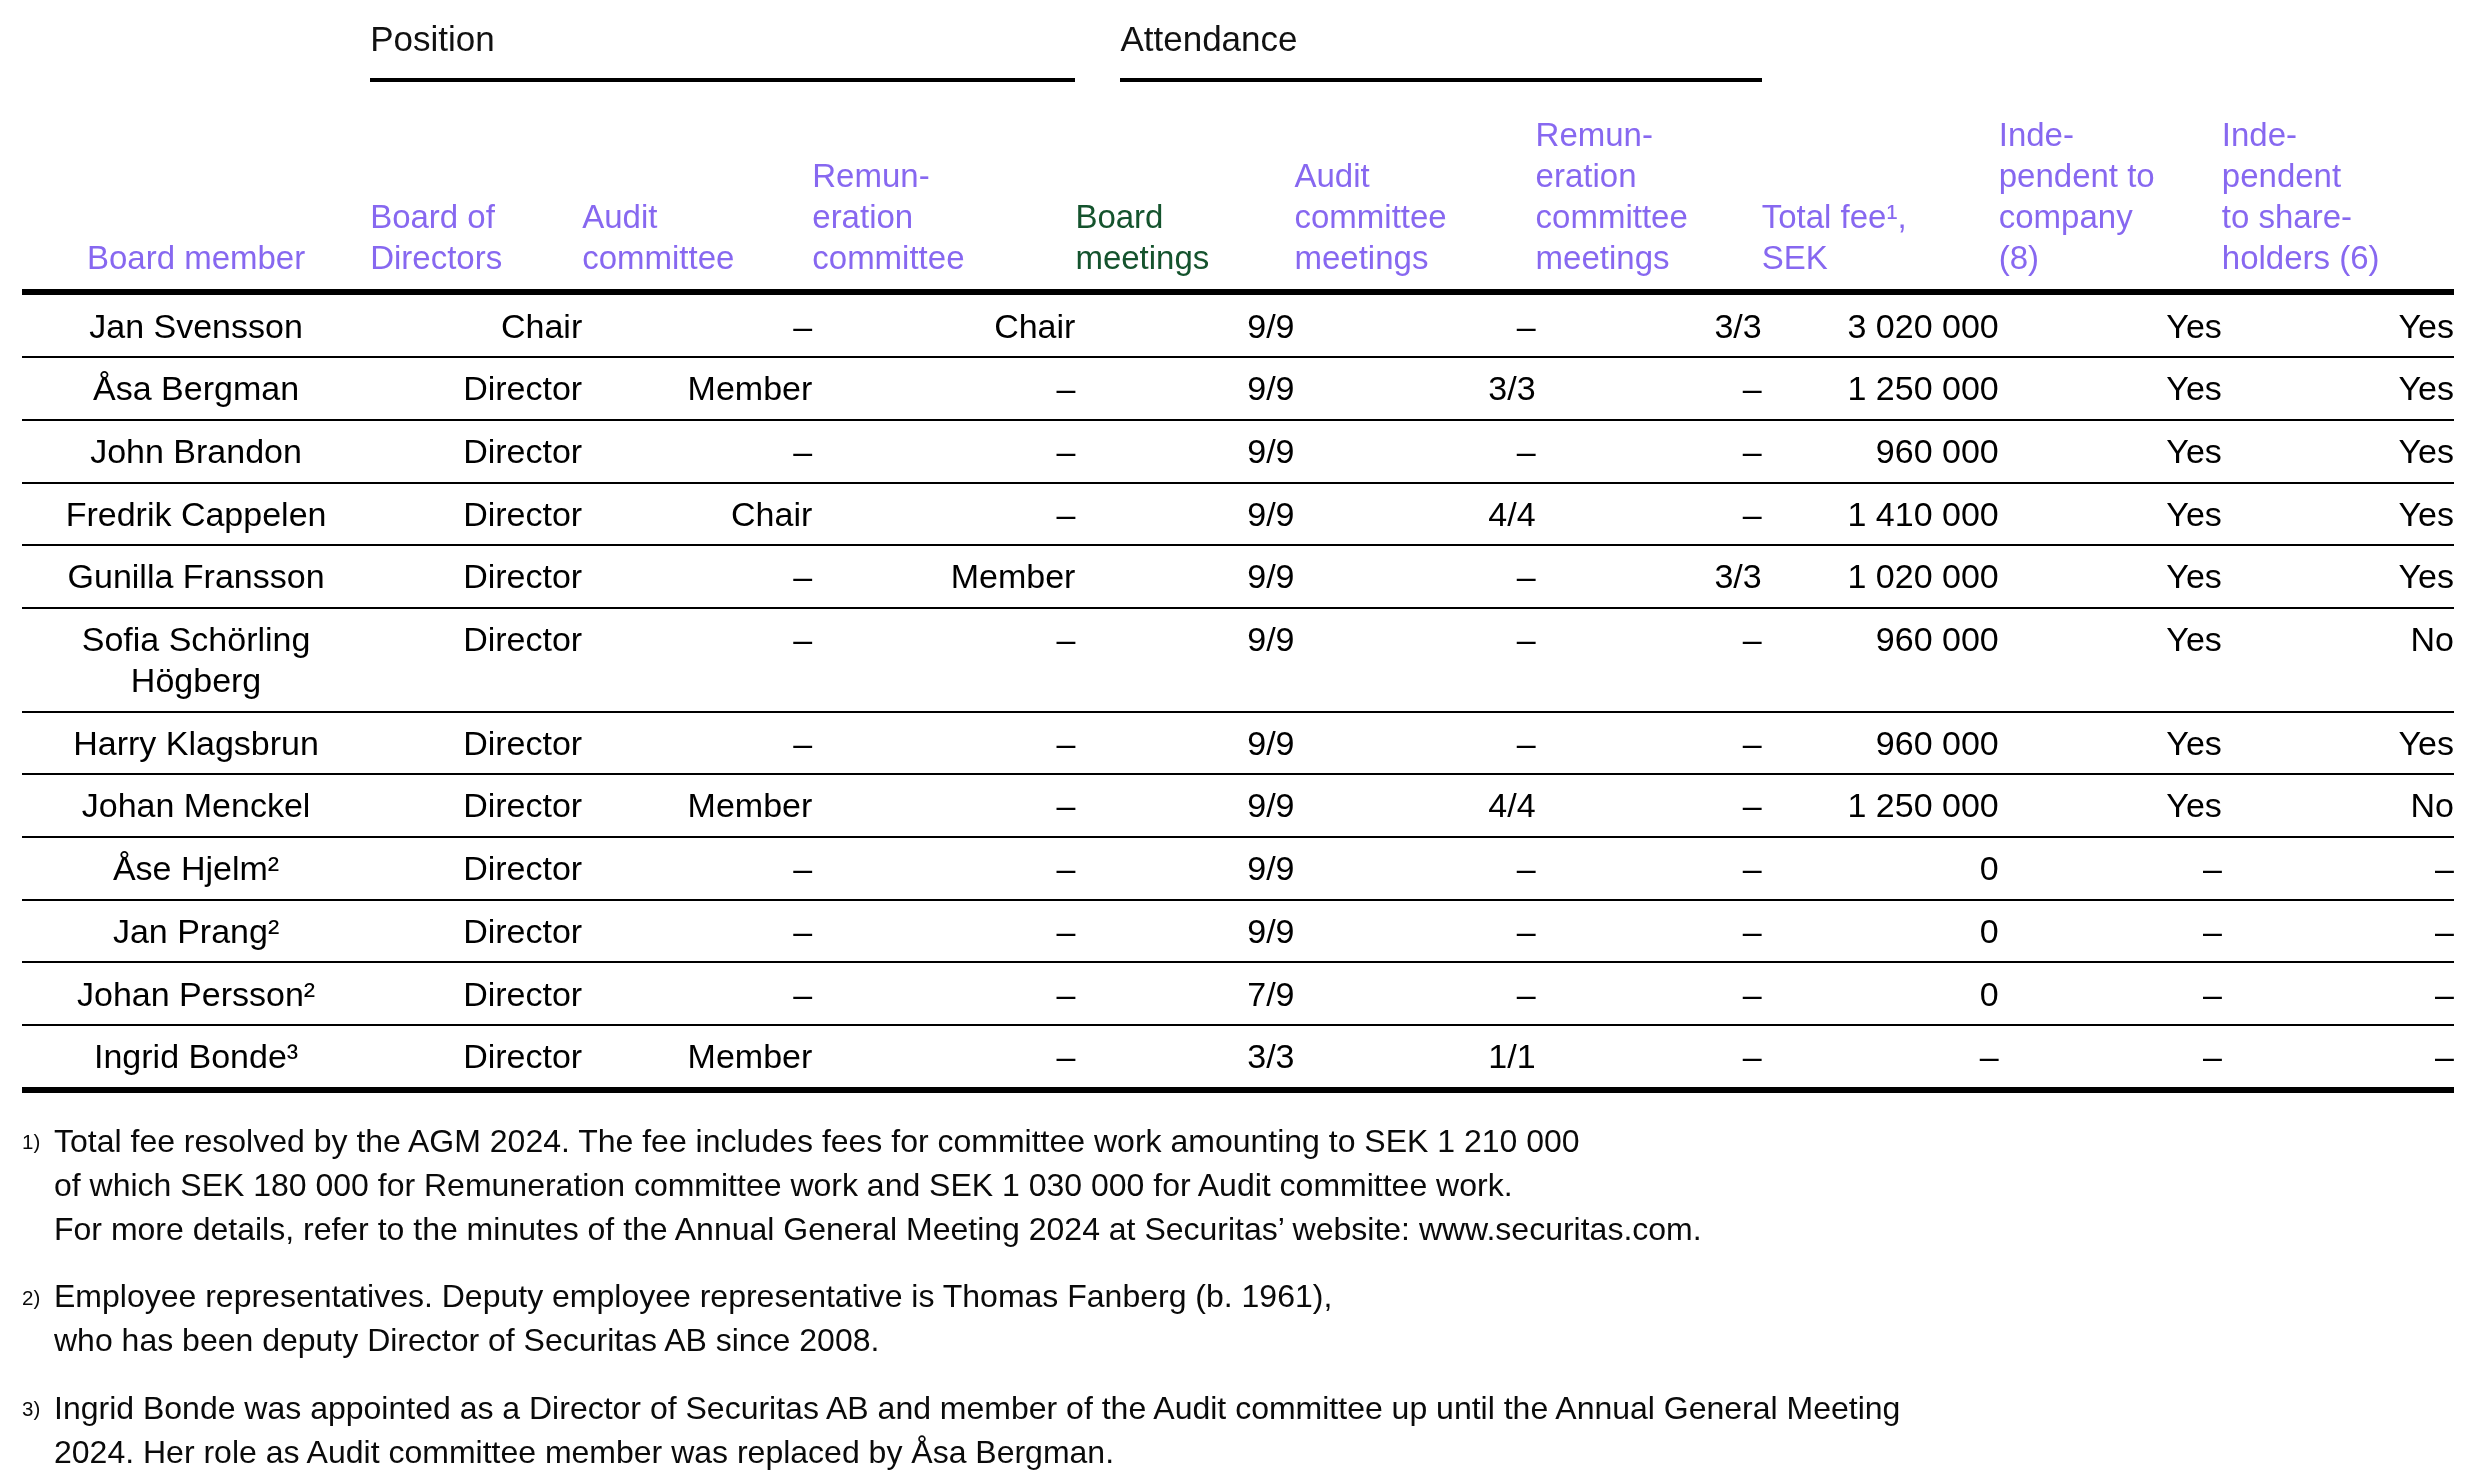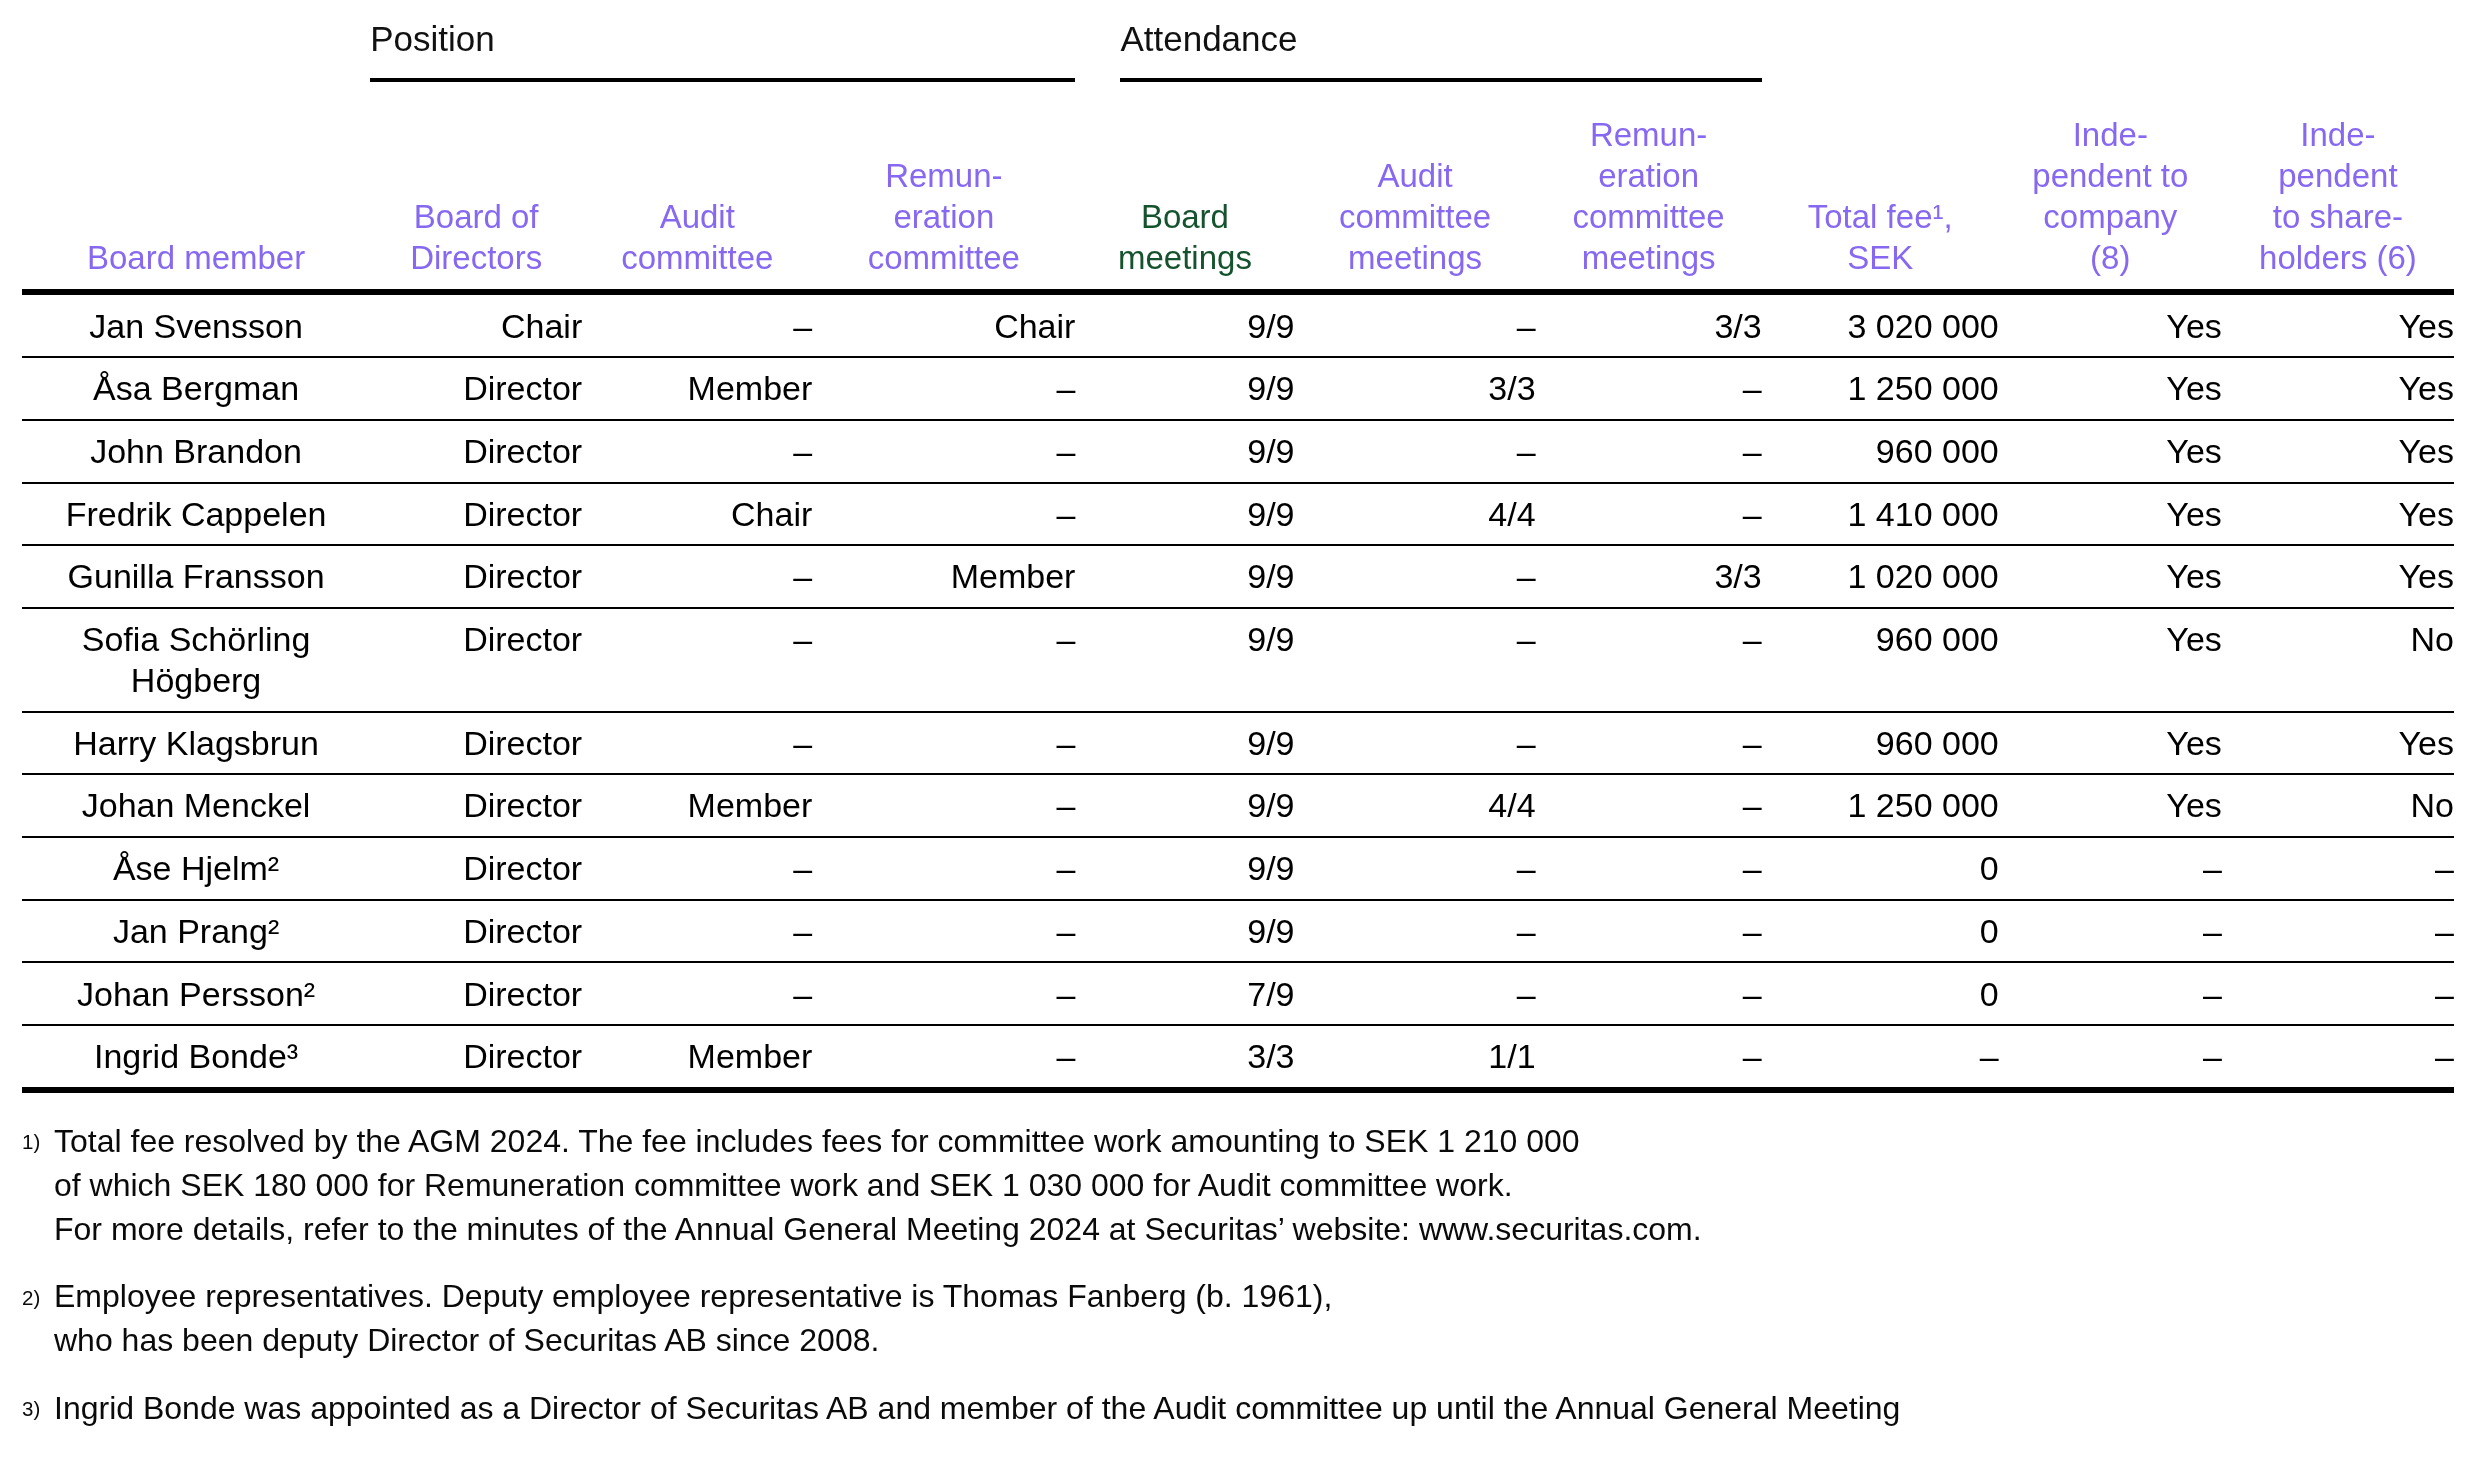--- a/index.html
+++ b/index.html
@@ -29,21 +29,21 @@
     padding-bottom: 19px;
     color: #111;
   }
   .group-inner.gap-left { margin-left: 45px; }
 
   
   tr.head-row th {
     font-weight: 400;
     font-size: 33px;
     line-height: 41px;
-    text-align: center;
+    text-align: left;
     vertical-align: bottom;
     padding: 0 0 11.7px 0;
     border-bottom: 6.6px solid #000;
     height: 196px;
     letter-spacing: 0;
   }
   tr.head-row th.first { text-align: center; margin-left: 21px; }
 
   
   tbody td {
@@ -309,16 +309,17 @@
         <div>For more details, refer to the minutes of the Annual General Meeting 2024 at Securitas’ website: www.securitas.com.</div>
       </div>
       <div class="footnote">
         <span class="fn-marker">2)</span>
         <div>Employee representatives. Deputy employee representative is Thomas Fanberg (b. 1961),</div>
         <div>who has been deputy Director of Securitas AB since 2008.</div>
       </div>
       <div class="footnote">
         <span class="fn-marker">3)</span>
         <div>Ingrid Bonde was appointed as a Director of Securitas AB and member of the Audit committee up until the Annual General Meeting</div>
+        <div>2024. Her role as Audit committee member was replaced by Åsa Bergman.</div>
       </div>
     </div>
 </div>
 
 
 </body></html>

